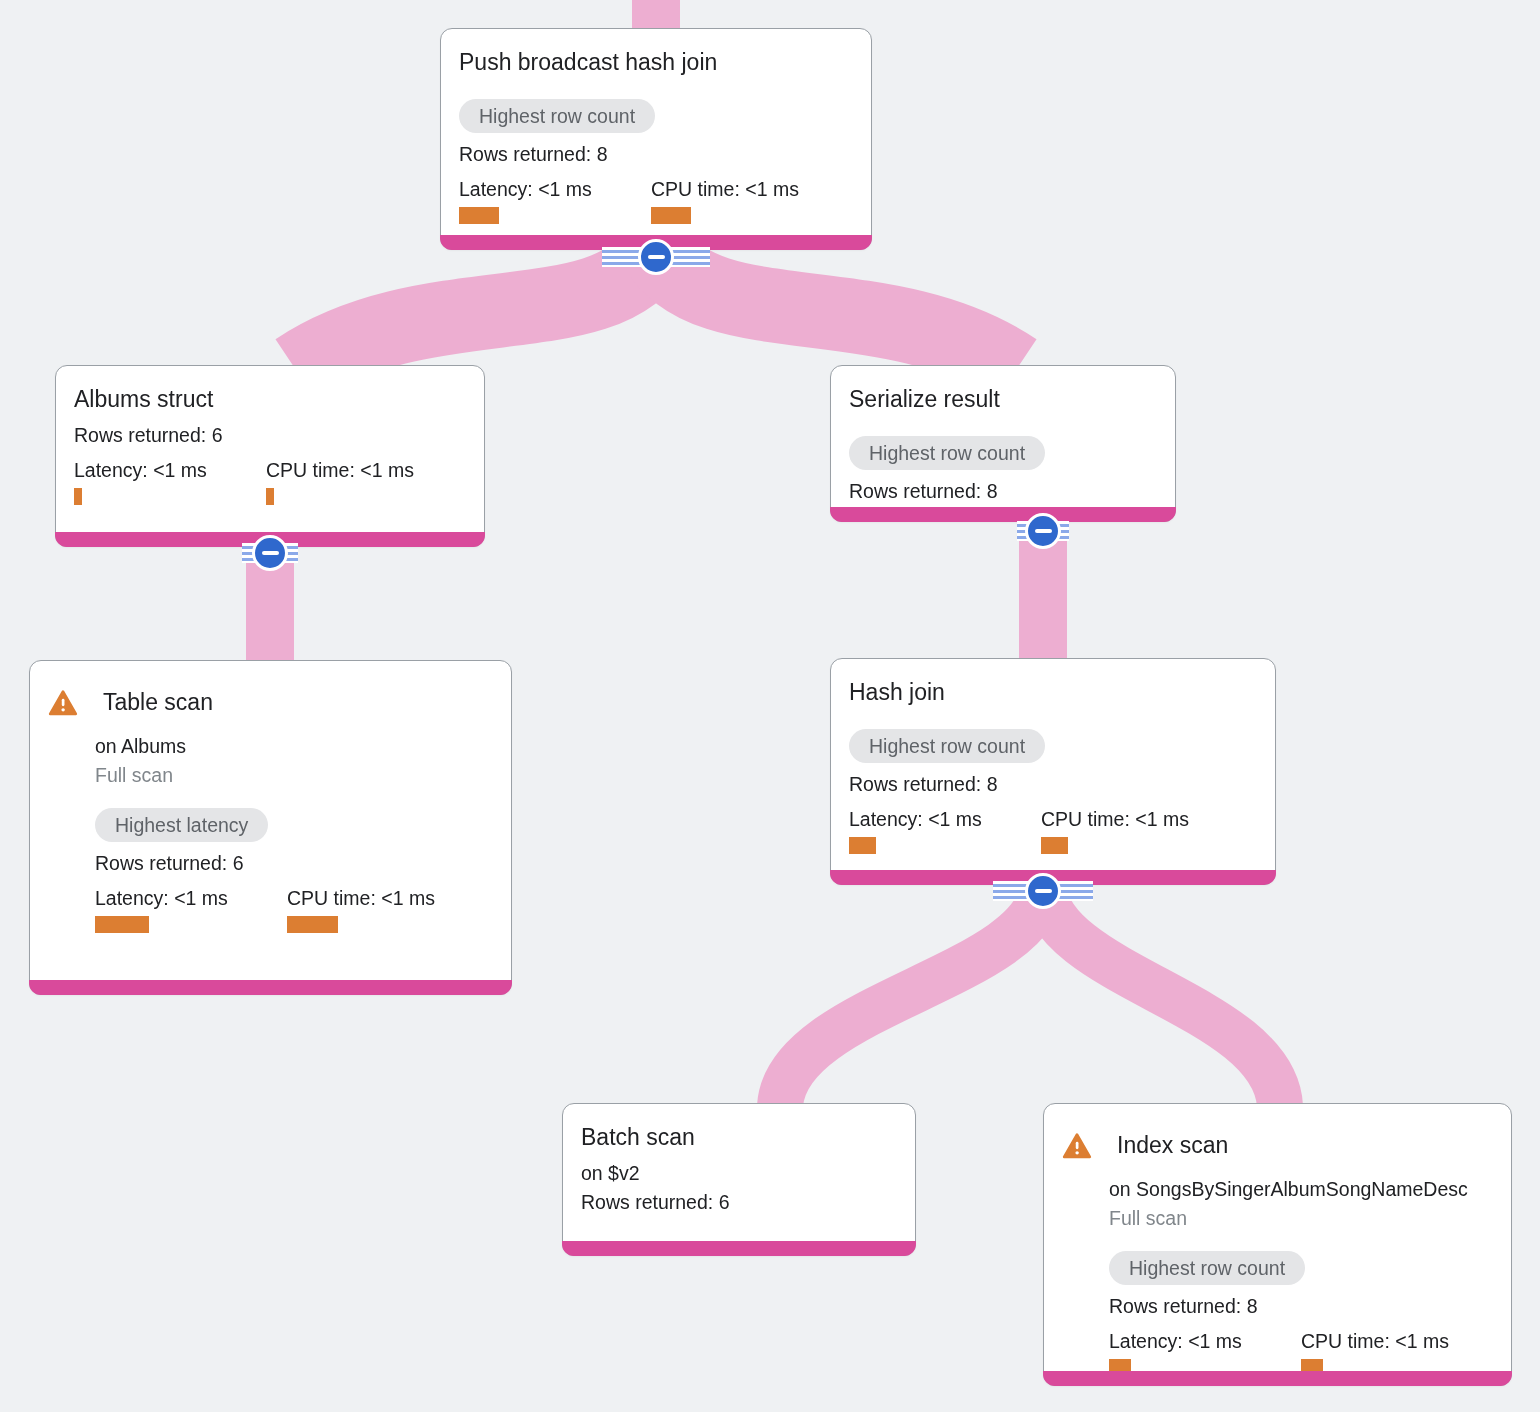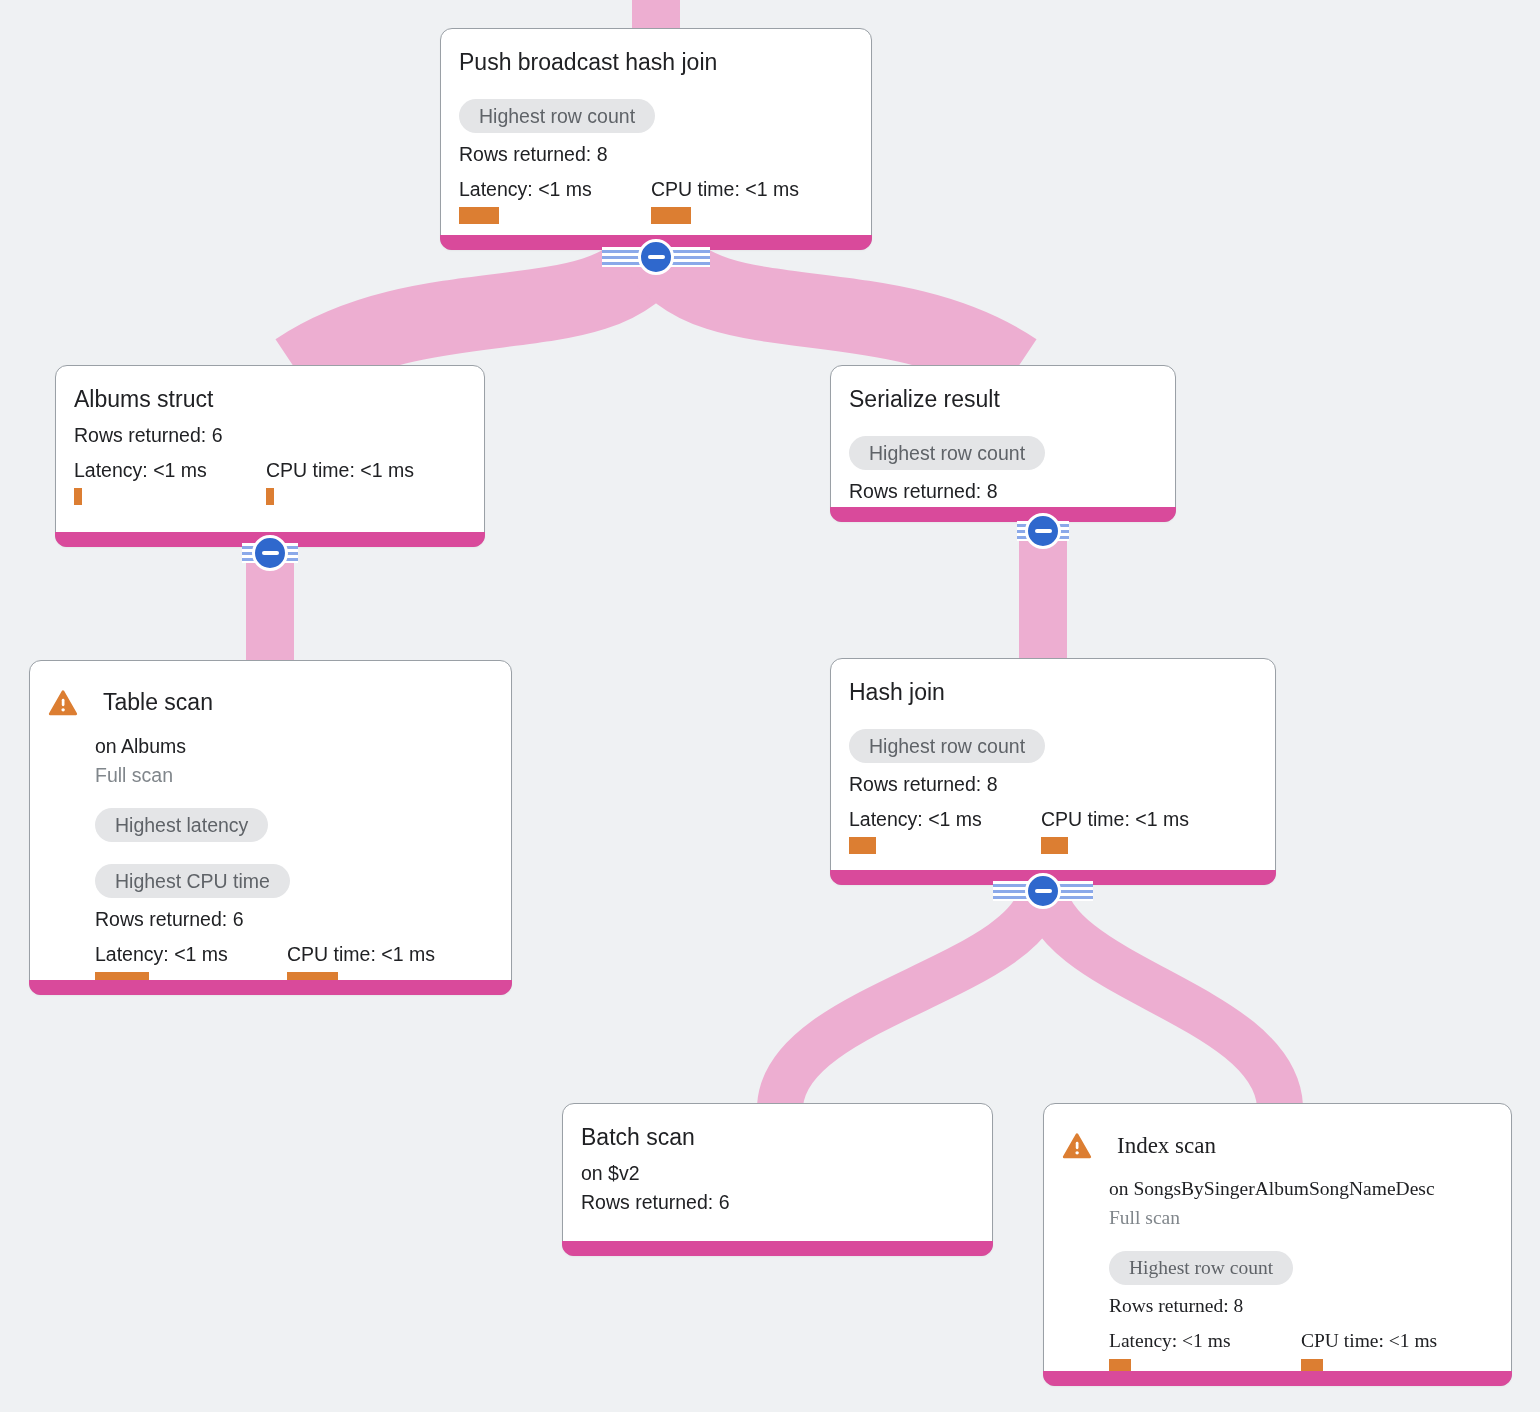--- a/index.html
+++ b/index.html
@@ -50,22 +50,22 @@
   .metric{width:192px;}
   .mlabel{font-size:19.5px;line-height:22px;margin-bottom:7px;}
   .bar{height:17px;background:var(--orange);}
 
   
   #n-push     {left:440px; top:28px;   width:432px; height:222px;}
   #n-compute  {left:55px;  top:365px;  width:430px; height:182px;}
   #n-serialize{left:830px; top:365px;  width:346px; height:157px;}
   #n-table    {left:29px;  top:660px;  width:483px; height:335px;}
   #n-hash     {left:830px; top:658px;  width:446px; height:227px;}
-  #n-batch    {left:562px; top:1103px; width:431px; height:153px;}
-  #n-index    {left:1043px;top:1103px; width:469px; height:283px;font-family:Liberation Serif, serif;}
+  #n-batch    {left:562px; top:1103px; width:354px; height:153px;}
+  #n-index    {left:1043px;top:1103px; width:469px; height:283px;}
 
   
   .junction{
     position:absolute;height:22px;transform:translate(-50%,-50%);
     display:flex;align-items:center;justify-content:center;
   }
   .stripes{
     position:absolute;left:0;right:0;top:1px;height:20px;
     background:repeating-linear-gradient(to bottom,#ffffff 0 3px,var(--stripe) 3px 6px);
   }
@@ -151,21 +151,20 @@
           <rect x="11" y="8" width="2.2" height="6" rx="1.1" fill="#fff"></rect>
           <circle cx="12.1" cy="17" r="1.4" fill="#fff"></circle>
         </svg>
       </span>
       <div class="title">Table scan</div>
     </div>
     <div class="body-indent">
       <div class="sub">on Albums</div>
       <div class="gray">Full scan</div>
       <div class="badge-row"><span class="badge">Highest latency</span></div>
-      <div class="badge-row"><span class="badge">Highest CPU time</span></div>
       <div class="line">Rows returned: 6</div>
       <div class="metrics">
         <div class="metric">
           <div class="mlabel">Latency: &lt;1 ms</div>
           <div class="bar" style="width: 54px;"></div>
         </div>
         <div class="metric">
           <div class="mlabel">CPU time: &lt;1 ms</div>
           <div class="bar" style="width: 51px;"></div>
         </div>

